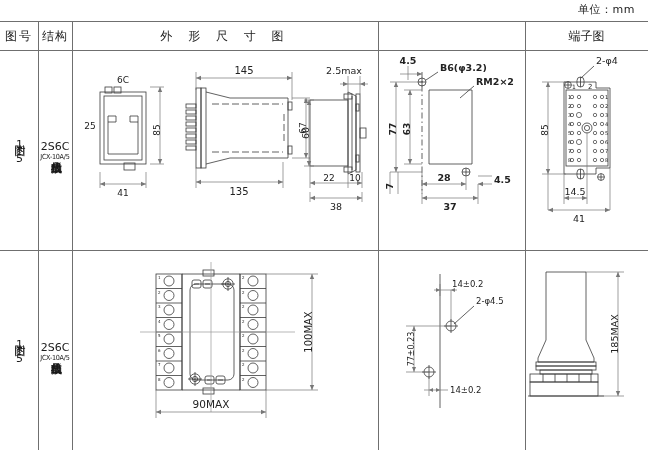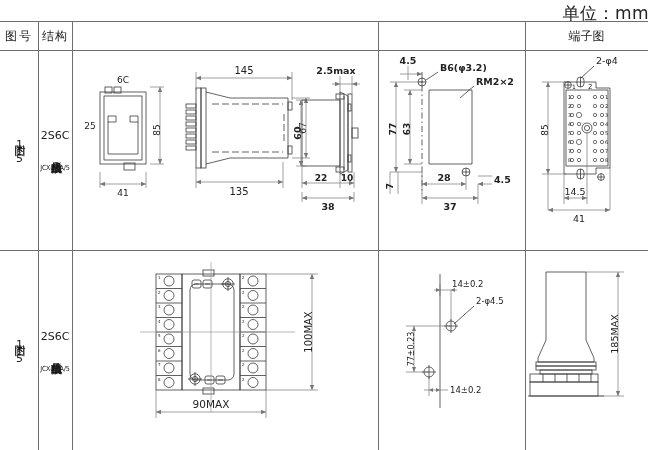--- a/index.html
+++ b/index.html
@@ -6,22 +6,22 @@
   body{
     width:649px;height:450px;
     background:#ffffff;
     font-family:"DejaVu Sans","Liberation Sans",sans-serif;
     color:#1a1a1a;
     overflow:hidden;
     position:relative;
   }
   
   #unit-caption{
-    position:absolute;top:2px;right:0;
-    font-size:17px;letter-spacing:.5px;color:#222;text-align:center;
+    position:absolute;top:2px;right:14px;
+    font-size:11px;letter-spacing:.5px;color:#222;text-align:center;
   }
   
   #spec-table{
     position:absolute;left:0;top:21px;
     width:648px;height:430px;
     border-top:1px solid #6f6f6f;
     border-bottom:1px solid #6f6f6f;
     box-sizing:border-box;
   }
   .vline{position:absolute;top:0;bottom:0;width:1px;background:#6f6f6f;}
@@ -51,21 +51,21 @@
   .cell-struct{
     position:absolute;left:38px;width:34px;
     display:flex;align-items:center;justify-content:center;
   }
   .vtext{
     writing-mode:vertical-rl;text-orientation:upright;
     font-size:11px;line-height:1.45;letter-spacing:1px;text-align:center;
   }
   .struct-stack{
     display:flex;flex-direction:column;align-items:center;justify-content:center;
-    gap:11px;
+    gap:0;
   }
   .struct-top{font-size:11px;letter-spacing:0px;}
   .struct-mid{
     writing-mode:vertical-rl;text-orientation:upright;
     font-size:11px;line-height:1.35;
   }
   .struct-bot{font-size:7px;letter-spacing:-0.3px;transform:scaleX(.92);}
 
   
   #row1-code{top:29px;height:199px;}
@@ -87,20 +87,21 @@
 
   <div class="vline" id="vline-1"></div>
   <div class="vline" id="vline-2"></div>
   <div class="vline" id="vline-3"></div>
   <div class="vline" id="vline-4"></div>
   <div class="hline" id="hline-head"></div>
   <div class="hline" id="hline-mid"></div>
 
   <div class="hdr" id="hdr-code">图号</div>
   <div class="hdr" id="hdr-struct">结构</div>
+  <div class="hdr" id="hdr-outline">外 形 尺 寸 图</div>
   <div class="hdr" id="hdr-term">端子图</div>
 
   <div class="cell-code" id="row1-code">
     <div class="vtext">附图15</div>
   </div>
   <div class="cell-struct" id="row1-struct">
     <div class="struct-stack">
       <div class="struct-top">2S6C</div>
       <div class="struct-mid">凸出式板后接线</div>
       <div class="struct-bot">JCX-10A/5</div>
@@ -200,21 +201,21 @@
     <line x1="228" y1="46" x2="228" y2="106"></line>
     <path d="M228 46 l-2.2 5 h4.4 z" fill="#777" stroke="none"></path>
     <path d="M228 106 l-2.2 -5 h4.4 z" fill="#777" stroke="none"></path>
   </g>
   <text x="166" y="22" font-size="10" text-anchor="middle">145</text>
   <text x="161" y="143" font-size="10" text-anchor="middle">135</text>
   <text x="228" y="76" font-size="9" text-anchor="middle" transform="rotate(-90 228 76)">67</text>
 </svg>
 </div>
 
-<div class="draw" style="left:292px;top:52px;font-weight:bold;">
+<div class="draw" style="left:300px;top:52px;">
 <svg width="78" height="190" viewBox="0 0 78 190">
   <g stroke="#3a3a3a" fill="none" stroke-width="0.8">
     <rect x="10" y="48" width="38" height="66"></rect>
 
     <path d="M48 40 L56 44 L56 118 L48 122 Z"></path>
     <line x1="52" y1="44" x2="52" y2="118"></line>
     <rect x="56" y="42" width="4" height="78"></rect>
 
     <rect x="44" y="42" width="8" height="5"></rect>
     <rect x="44" y="115" width="8" height="5"></rect>

